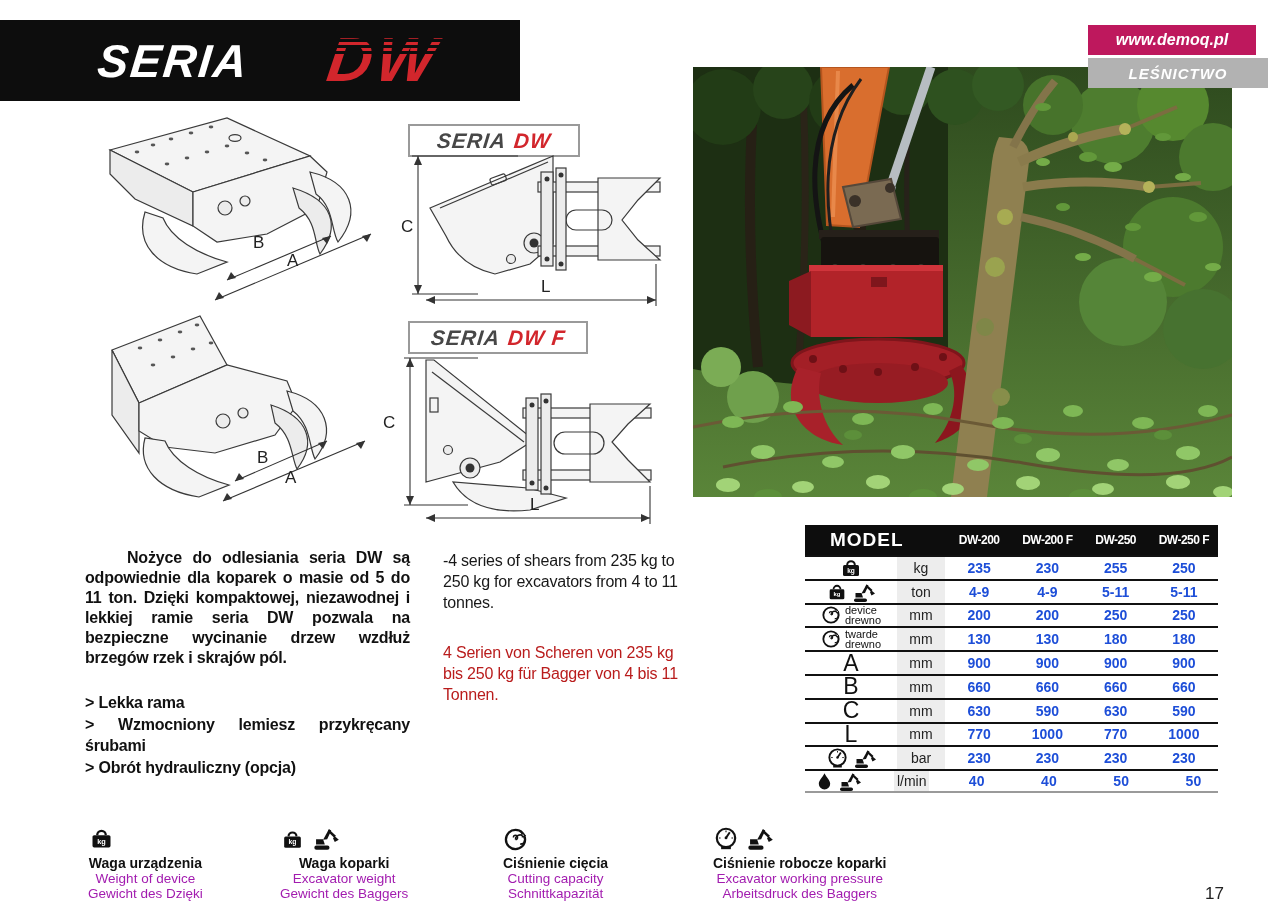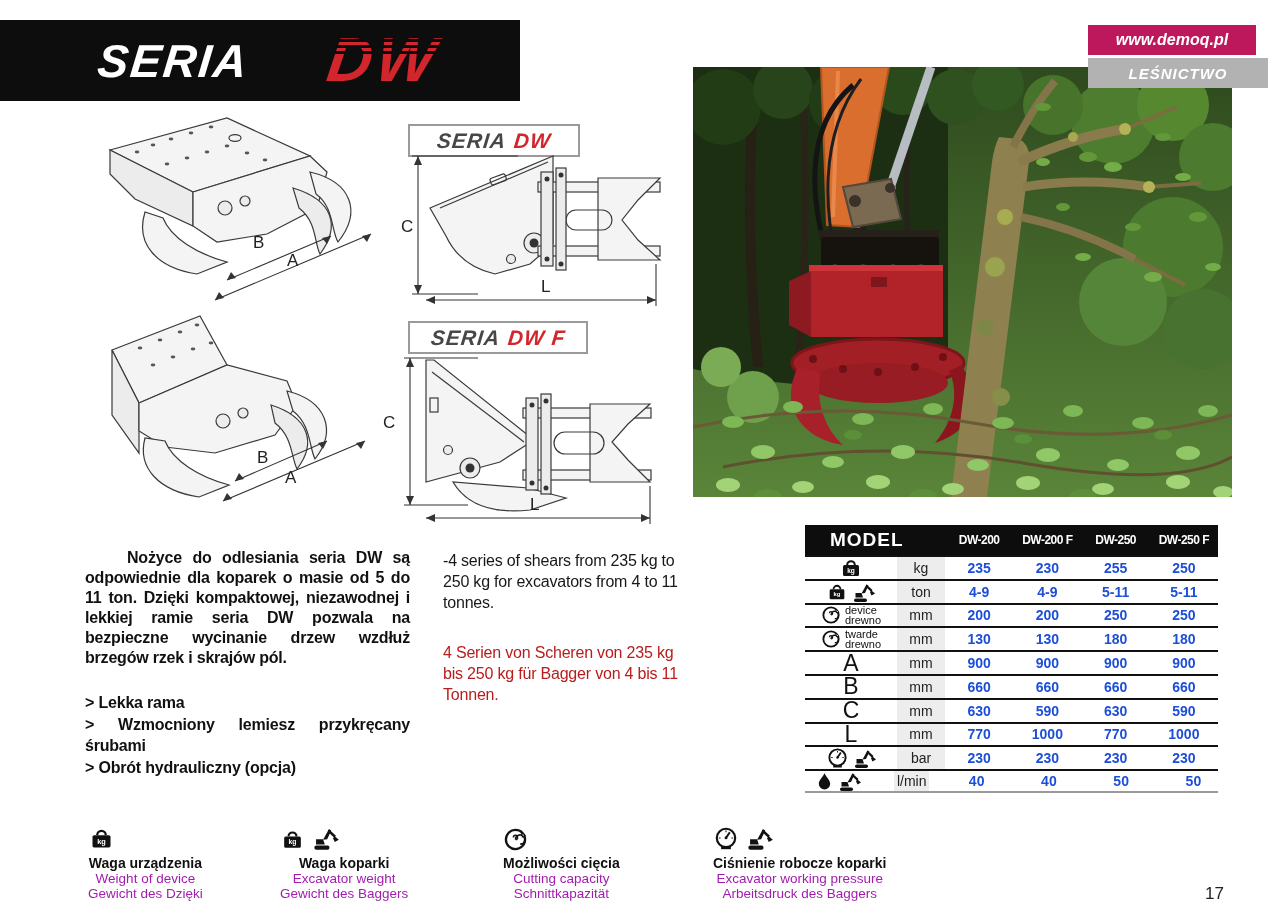--- a/index.html
+++ b/index.html
@@ -591,21 +591,21 @@
     <div class="legend-en">Excavator weight</div>
     <div class="legend-de">Gewicht des Baggers</div>
   </div>
 
   <div class="legend-item" id="leg-2">
     <div class="legend-icons">
         <svg width="25" height="25" viewBox="0 0 24 24">
           <use href="#sym-wood"></use>
         </svg>
       </div>
-    <div class="legend-pl">Możliwości cięcia</div>
+    <div class="legend-pl">Ciśnienie cięcia</div>
     <div class="legend-en">Cutting capacity</div>
     <div class="legend-de">Schnittkapazität</div>
   </div>
 
   <div class="legend-item" id="leg-3">
     <div class="legend-icons">
       <svg width="26" height="26" viewBox="0 0 24 24">
           <use href="#sym-gauge"></use>
         </svg>
       <svg width="28" height="28" viewBox="0 0 24 24">

